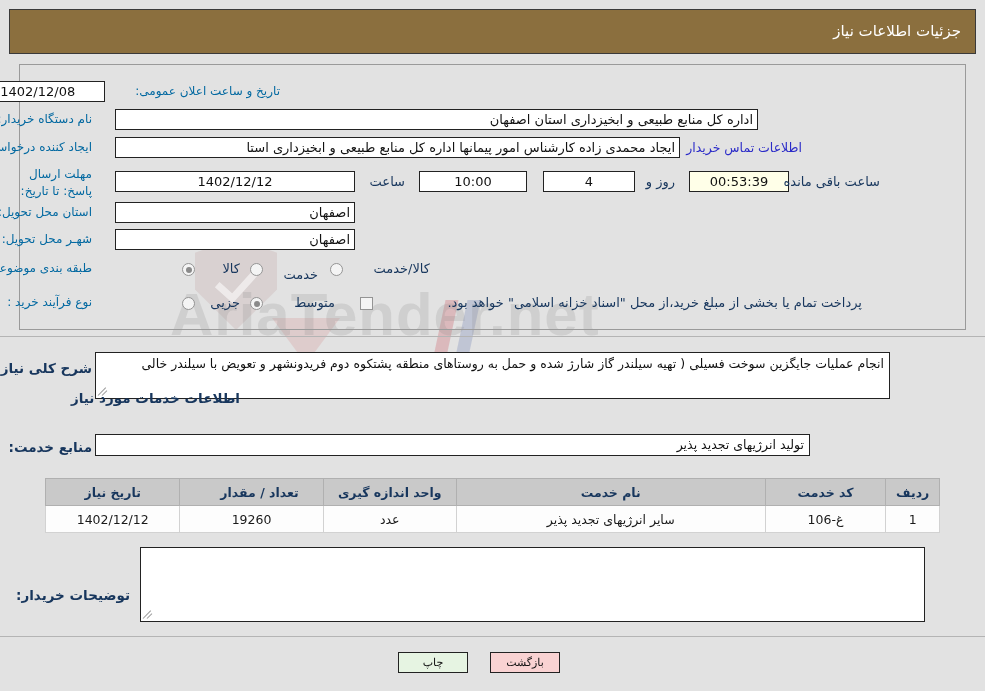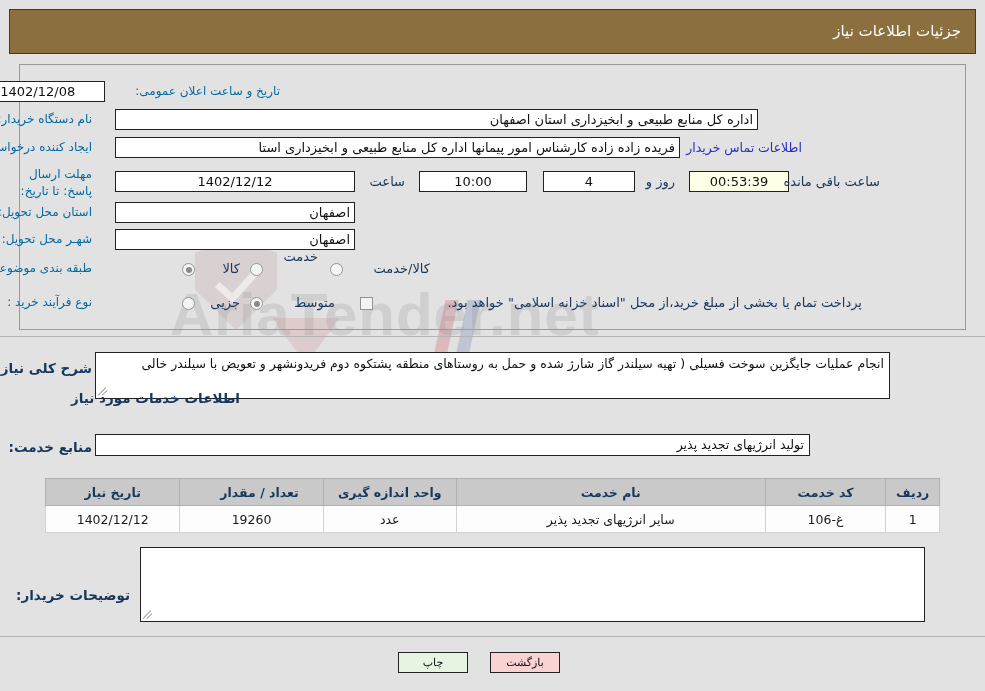--- a/index.html
+++ b/index.html
@@ -385,21 +385,21 @@
 
   <div class="lbl" style="right:893px; top:84px;">شماره نیاز:</div>
 
   <div class="lbl" style="right:705px; top:84px;">تاریخ و ساعت اعلان عمومی:</div>
   <div class="fld center" style="right:880px; top:81px; width:185px; left:105px;">1402/12/08 - 08:22</div>
 
   <div class="lbl" style="right:893px; top:112px;">نام دستگاه خریدار:</div>
   <div class="fld right" style="right:227px; top:109px; width:643px;">اداره کل منابع طبیعی و ابخیزداری استان اصفهان</div>
 
   <div class="lbl" style="right:893px; top:140px;">ایجاد کننده درخواست:</div>
-  <div class="fld right" style="right:305px; top:137px; width:565px;">فریده زاده زاده کارشناس امور پیمانها اداره کل منابع طبیعی و ابخیزداری استا</div>
+  <div class="fld right" style="right:305px; top:137px; width:565px;">ایجاد محمدی زاده کارشناس امور پیمانها اداره کل منابع طبیعی و ابخیزداری استا</div>
   <div class="link" style="right:183px; top:140px;">اطلاعات تماس خریدار</div>
 
   <div class="lbl" style="right:893px; top:166px; width:72px; text-align:right; line-height:17px; white-space:normal;">مهلت ارسال پاسخ: تا تاریخ:</div>
   <div class="fld center" style="right:630px; top:171px; width:240px;">1402/12/12</div>
   <div class="plain" style="right:580px; top:174px;">ساعت</div>
   <div class="fld center" style="right:458px; top:171px; width:108px;">10:00</div>
   <div class="fld center" style="right:350px; top:171px; width:92px;">4</div>
   <div class="plain" style="right:310px; top:174px;">روز و</div>
   <div class="fld cream center" style="right:196px; top:171px; width:100px;">00:53:39</div>
   <div class="plain" style="right:105px; top:174px;">ساعت باقی مانده</div>
@@ -409,21 +409,21 @@
 
   <div class="lbl" style="right:893px; top:232px;">شهـر محل تحویل:</div>
   <div class="fld right" style="right:630px; top:229px; width:240px;">اصفهان</div>
 
   <div class="lbl" style="right:893px; top:261px;">طبقه بندی موضوعی:</div>
 
   <div class="radio on" style="right:790px; top:263px;"></div>
   <div class="radio-lbl" style="right:745px; top:261px;">کالا</div>
 
   <div class="radio" style="right:722px; top:263px;"></div>
-  <div class="radio-lbl" style="right:667px; top:249px;">خدمت</div>
+  <div class="radio-lbl" style="right:667px; top:267px;">خدمت</div>
 
   <div class="radio" style="right:642px; top:263px;"></div>
   <div class="radio-lbl" style="right:555px; top:261px;">کالا/خدمت</div>
 
   <div class="lbl" style="right:893px; top:295px;">نوع فرآیند خرید :</div>
 
   <div class="radio" style="right:790px; top:297px;"></div>
   <div class="radio-lbl" style="right:745px; top:295px;">جزیی</div>
 
   <div class="radio on" style="right:722px; top:297px;"></div>

